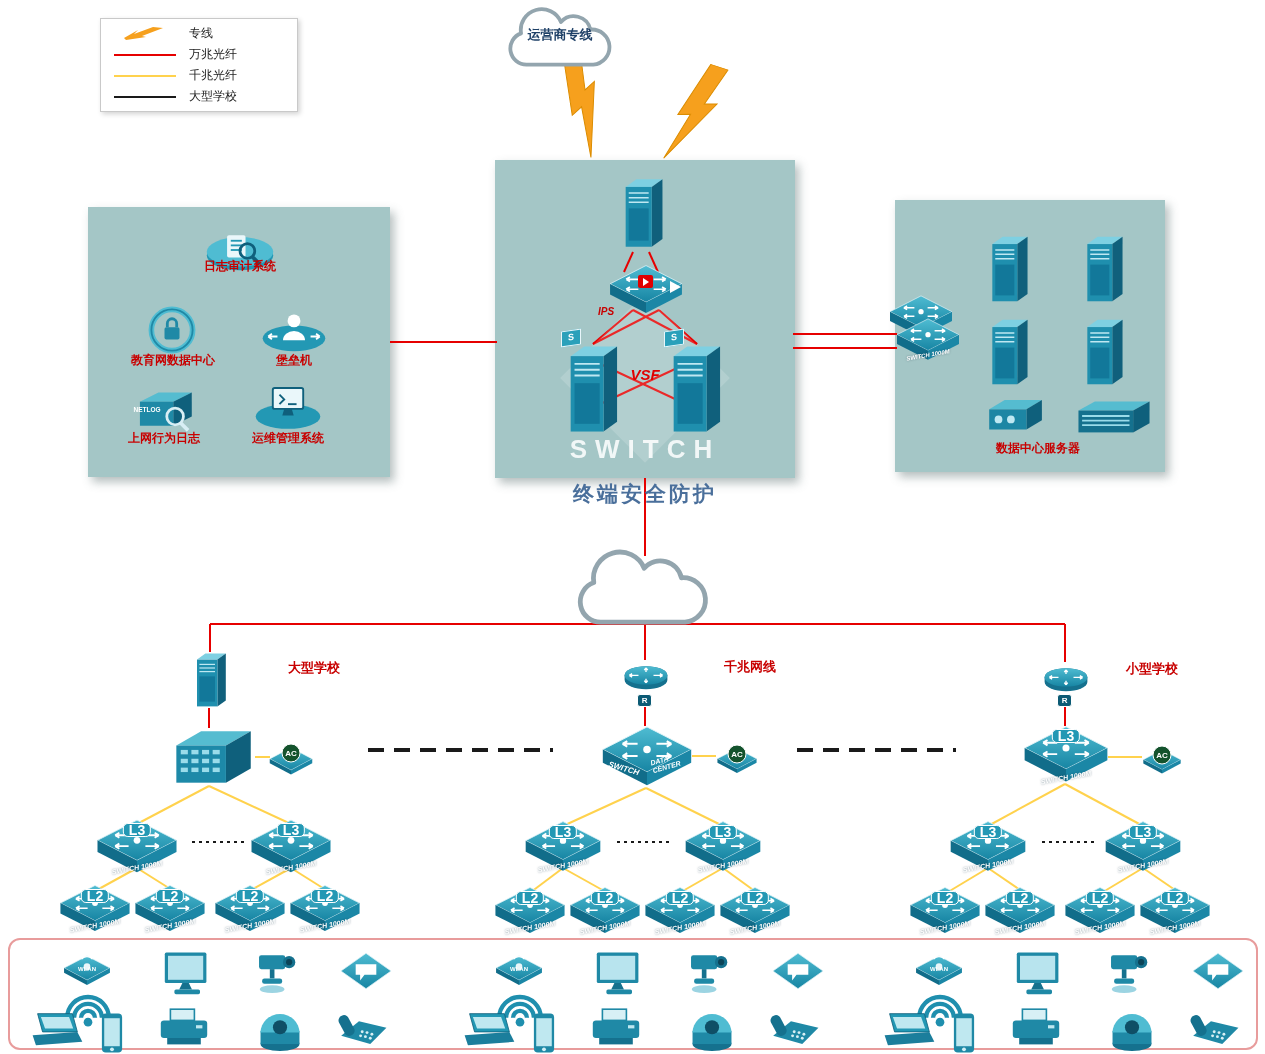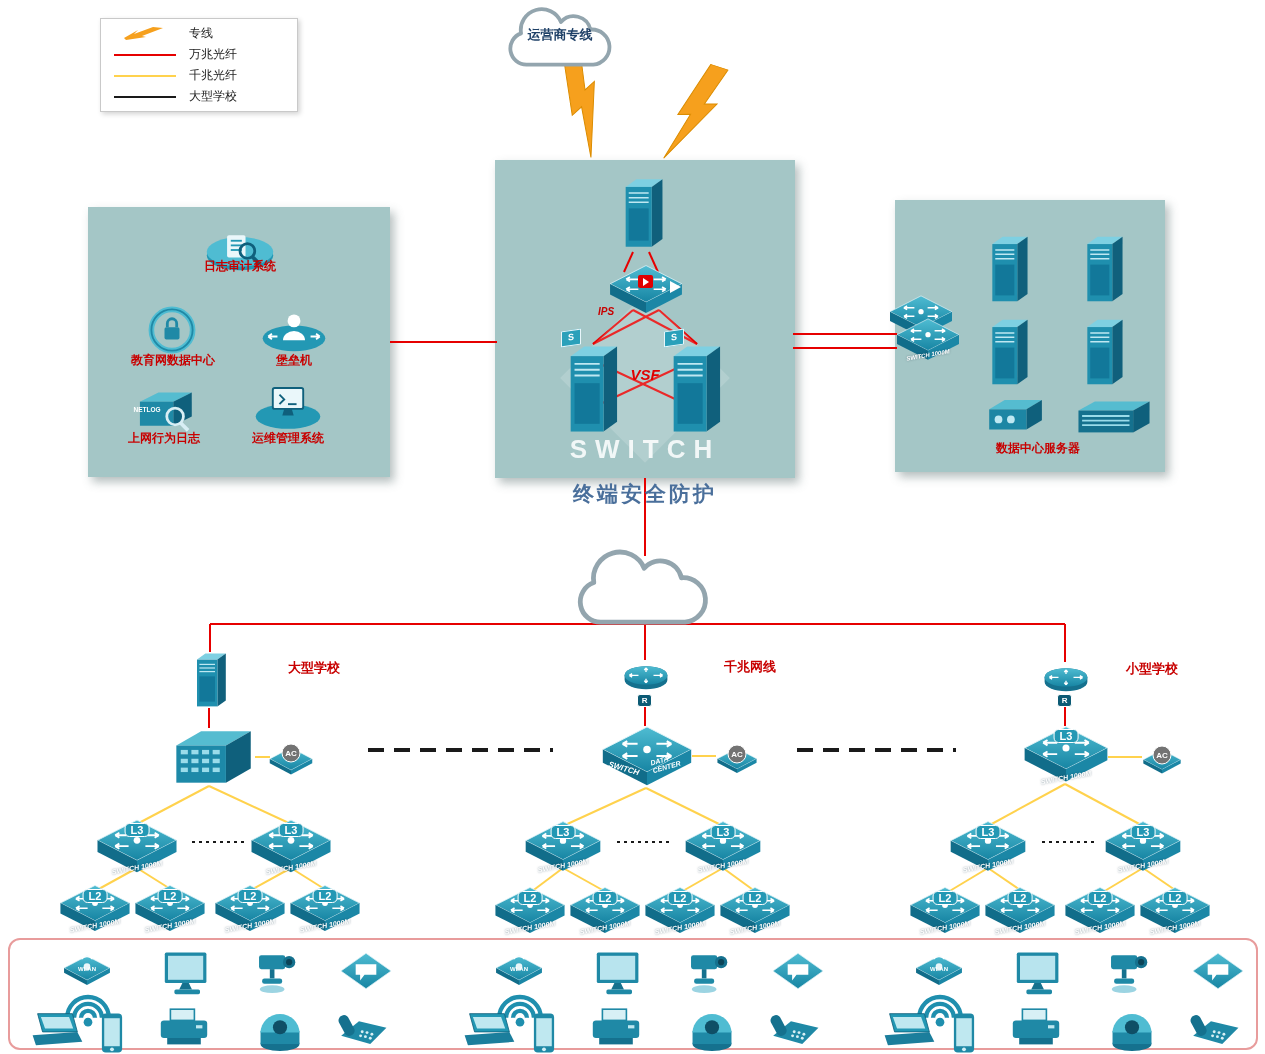--- a/index.html
+++ b/index.html
@@ -17,23 +17,23 @@
   .strip{position:absolute;z-index:2;background:#fff;border:2px solid #e89c9c;border-radius:12px}
   .legend{position:absolute;z-index:15;background:#fff;border:1px solid #c9c9c9;box-shadow:2px 2px 5px rgba(0,0,0,.18);padding:4px 0}
   .lrow{display:flex;align-items:center;height:21px}
   .lic{width:88px;display:flex;justify-content:center;align-items:center}
   .lline{width:62px;border-top:2px solid #000}
   .llab{font-size:12px;color:#222}
   .swlabel{position:absolute;left:0;right:0;bottom:5px;text-align:center;color:#fff;
            font-size:7px;font-weight:bold;font-style:italic;transform:rotate(-10deg);
            text-shadow:0 0 2px rgba(0,40,60,.5);white-space:nowrap}
   .badge{position:absolute;left:50%;top:5px;transform:translateX(-50%);background:#2398b4;
-         border:1.5px solid #fff;border-radius:5px;color:#fff;font-size:11px;font-weight:bold;
+         border:1.5px solid #fff;border-radius:5px;color:#fff;font-size:14px;font-weight:bold;
          padding:0 5px;line-height:12px}
-  .acbadge{position:absolute;left:50%;top:40%;transform:translate(-50%,-50%);background:#737373;
+  .acbadge{position:absolute;left:50%;top:40%;transform:translate(-50%,-50%);background:#14532d;
          border:1px solid #fff;border-radius:50%;width:17px;height:17px;color:#fff;font-size:8px;
          font-weight:bold;display:flex;align-items:center;justify-content:center}
   .rbadge{position:absolute;left:32%;bottom:-3px;background:#0c5a74;color:#fff;border:1px solid #fff;
          border-radius:3px;font-size:8px;font-weight:bold;padding:0 4px;line-height:11px}
   .sflag{position:absolute;top:-8px;left:0;width:18px;height:14px;background:#2aa0ba;border:1px solid #e8f6fa;
          color:#fff;font-size:9px;font-weight:bold;text-align:center;line-height:13px;transform:skewY(-8deg)}
   .ipschip{position:absolute;left:40%;top:22%;width:15px;height:13px;background:#e00000;border-radius:2px;
          display:flex;align-items:center;justify-content:center}
   .tri{width:0;height:0;border-left:6px solid #fff;border-top:4px solid transparent;border-bottom:4px solid transparent}
   .warrow{position:absolute;right:5%;top:32%;width:0;height:0;border-left:11px solid #fff;

